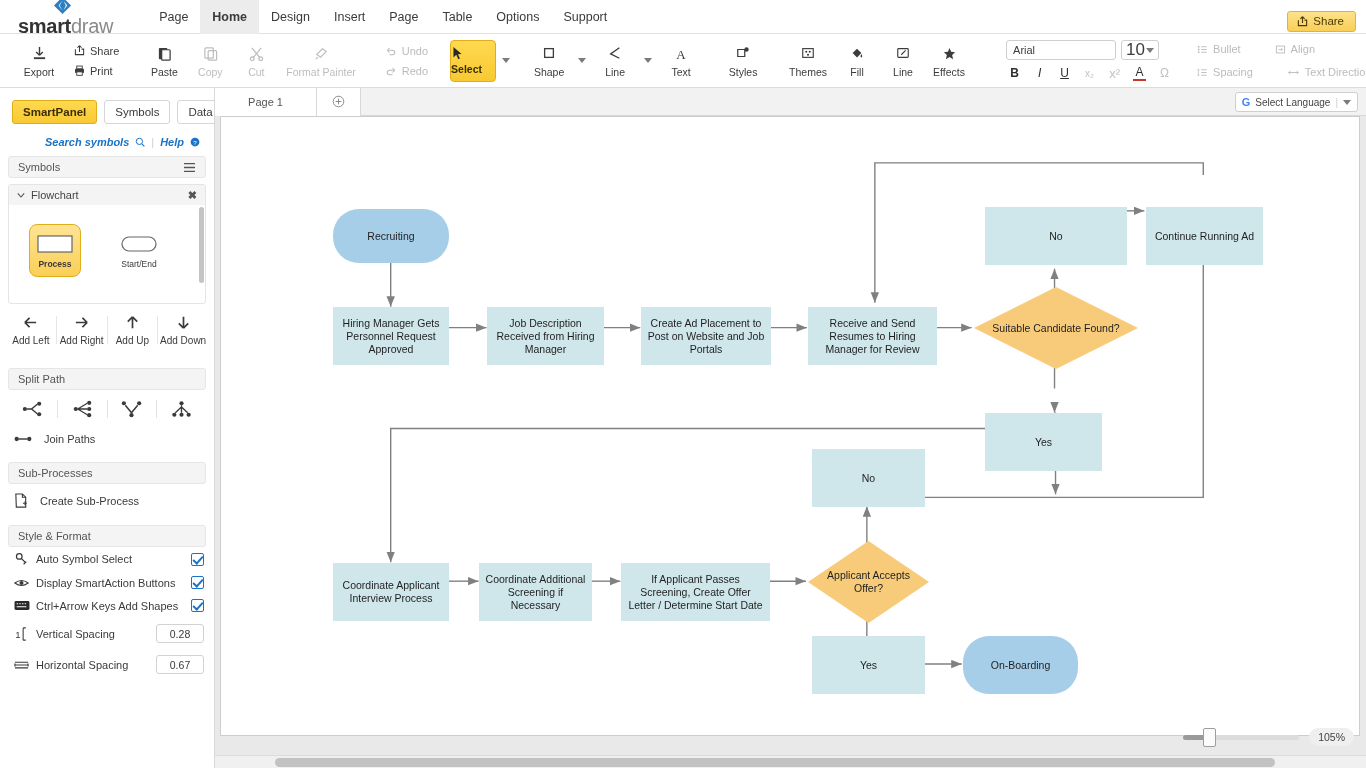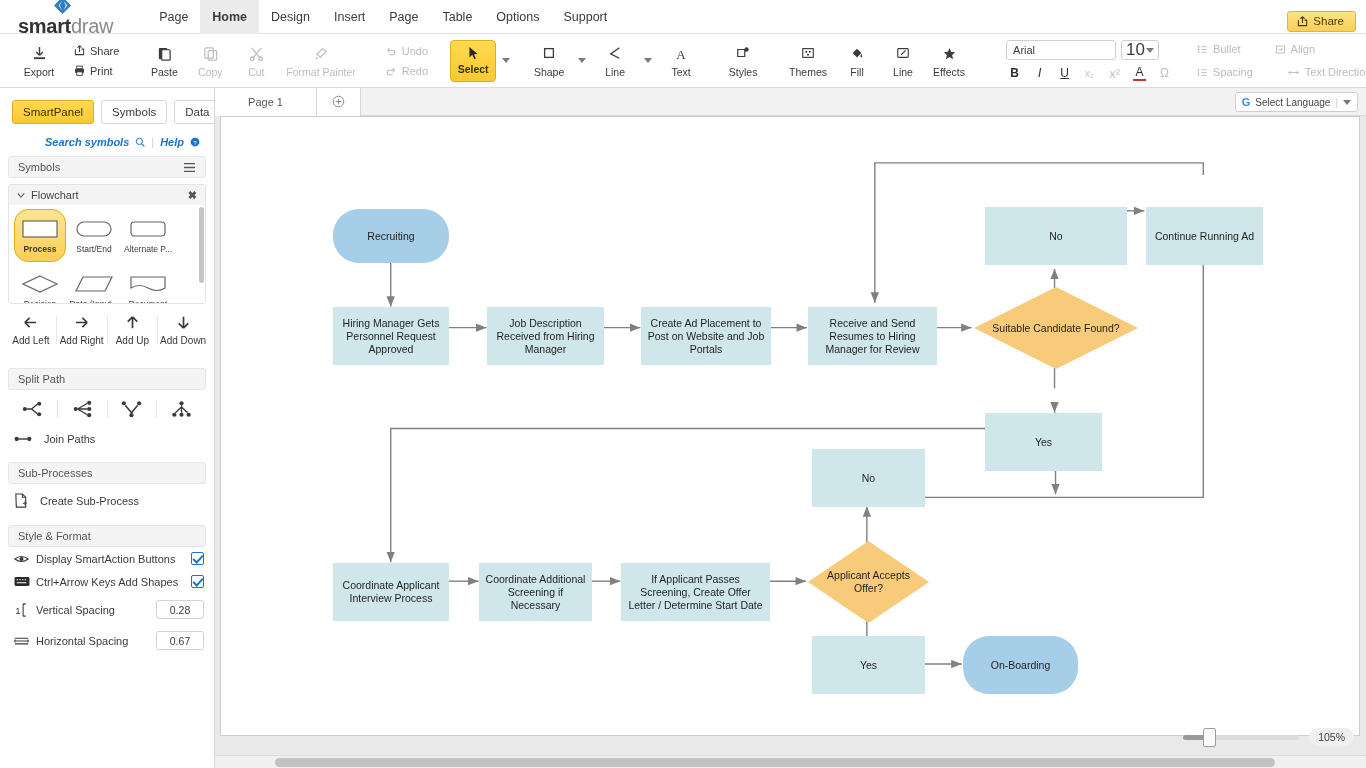--- a/index.html
+++ b/index.html
@@ -54,21 +54,21 @@
   .btn-v.dim { color: #bdbdbd; }
   .btn-h {
     display: flex; align-items: center; gap: 5px; font-size: 11px;
     padding: 2px 6px; cursor: pointer; color: #3c3c3c; white-space: nowrap;
   }
   .btn-h.dim { color: #bbbbbb; }
   .stack { display: flex; flex-direction: column; gap: 4px; }
   .select-btn {
     background: linear-gradient(#ffd94f,#f8c933);
     border: 1px solid #e0ad18; border-radius: 4px;
-    display: flex; flex-direction: column; align-items: center; justify-content: center;
+    display: flex; flex-direction: column; align-items: flex-start; justify-content: center;
     width: 46px; height: 42px; cursor: pointer;
   }
   .select-btn .lb { font-size: 10.5px; font-weight: bold; color: #3a2f04; margin-top: 2px; }
   .caret {
     width: 0; height: 0; border-left: 4px solid transparent; border-right: 4px solid transparent;
     border-top: 5px solid #7a7a7a; margin-left: 6px; cursor: pointer;
   }
 
   
   .fontgrp { display: flex; flex-direction: column; gap: 5px; padding: 0 10px; }
@@ -94,21 +94,21 @@
     position: absolute; top: 88px; left: 0; width: 215px; height: 680px;
     background: #fff; border-right: 1px solid #d8d8d8; overflow: hidden;
   }
   .paneltabs { display: flex; align-items: center; gap: 7px; padding: 12px 10px 6px 12px; }
   .ptab {
     font-size: 11.5px; border: 1px solid #d6d6d6; border-radius: 3px;
     padding: 5px 10px; cursor: pointer; background: #fff; color: #3a3a3a;
   }
   .ptab.active {
     background: linear-gradient(#ffd94f,#f8c933); border-color: #e0ad18;
-    font-weight: normal; color: #3a2f04;
+    font-weight: bold; color: #3a2f04;
   }
   .searchrow {
     display: flex; align-items: center; justify-content: flex-end; gap: 6px;
     padding: 6px 14px 8px 0; font-size: 11px;
   }
   .link { color: #1a73c7; cursor: pointer; font-style: italic; font-weight: bold; }
   .vbar { color: #cfcfcf; }
   .sechead {
     background: #f4f4f4; border: 1px solid #e6e6e6; border-radius: 3px;
     margin: 0 8px; height: 22px; display: flex; align-items: center;
@@ -119,21 +119,21 @@
     height: 120px; overflow: hidden; position: relative; background: #fff;
   }
   .groupbar {
     background: #f4f4f4; height: 20px; display: flex; align-items: center;
     justify-content: space-between; padding: 0 8px; font-size: 11px; color: #444;
   }
   .symgrid { display: flex; flex-wrap: wrap; padding: 3px 4px; }
   .symcell {
     width: 52px; height: 53px; display: flex; flex-direction: column;
     align-items: center; justify-content: center; cursor: pointer;
-    border: 1px solid transparent; border-radius: 14px; margin: 1px;
+    border: 1px solid transparent; border-radius: 8px; margin: 16px;
   }
   .symcell.sel {
     background: linear-gradient(#ffe493,#f9cf56); border-color: #e0ad18;
   }
   .symcell .nm { font-size: 8.5px; color: #3a3a3a; margin-top: 3px; max-width: 50px;
     overflow: hidden; text-overflow: ellipsis; white-space: nowrap; text-align: center; }
   .symcell.sel .nm { font-weight: bold; }
   .panelscroll {
     position: absolute; right: 1px; top: 22px; width: 5px; height: 76px;
     background: #c4c4c4; border-radius: 3px; cursor: pointer;
@@ -690,20 +690,30 @@
         </svg>
     <span>Create Sub-Process</span>
   </div>
 
   <div class="sechead" style="margin-top:8px">
     <span>Style &amp; Format</span>
   </div>
 
   <div class="optrow">
     <div class="oic">
+      <svg width="14" height="14" viewBox="0 0 16 16">
+            <circle cx="6" cy="5" r="3.2" fill="none" stroke="#3a3a3a" stroke-width="1.4"></circle>
+            <path d="M8 7 L13 12 M11 14 L14 11" stroke="#3a3a3a" stroke-width="1.4" fill="none"></path>
+          </svg>
+    </div>
+    <div class="olb">Auto Symbol Select</div>
+    <div class="chk"></div>
+  </div>
+  <div class="optrow">
+    <div class="oic">
       <svg width="15" height="12" viewBox="0 0 18 12">
             <path d="M1 6 q8 -6 16 0 q-8 6 -16 0z" fill="none" stroke="#3a3a3a" stroke-width="1.3"></path>
             <circle cx="9" cy="6" r="2.4" fill="#3a3a3a"></circle>
           </svg>
     </div>
     <div class="olb">Display SmartAction Buttons</div>
     <div class="chk"></div>
   </div>
   <div class="optrow">
     <div class="oic">

